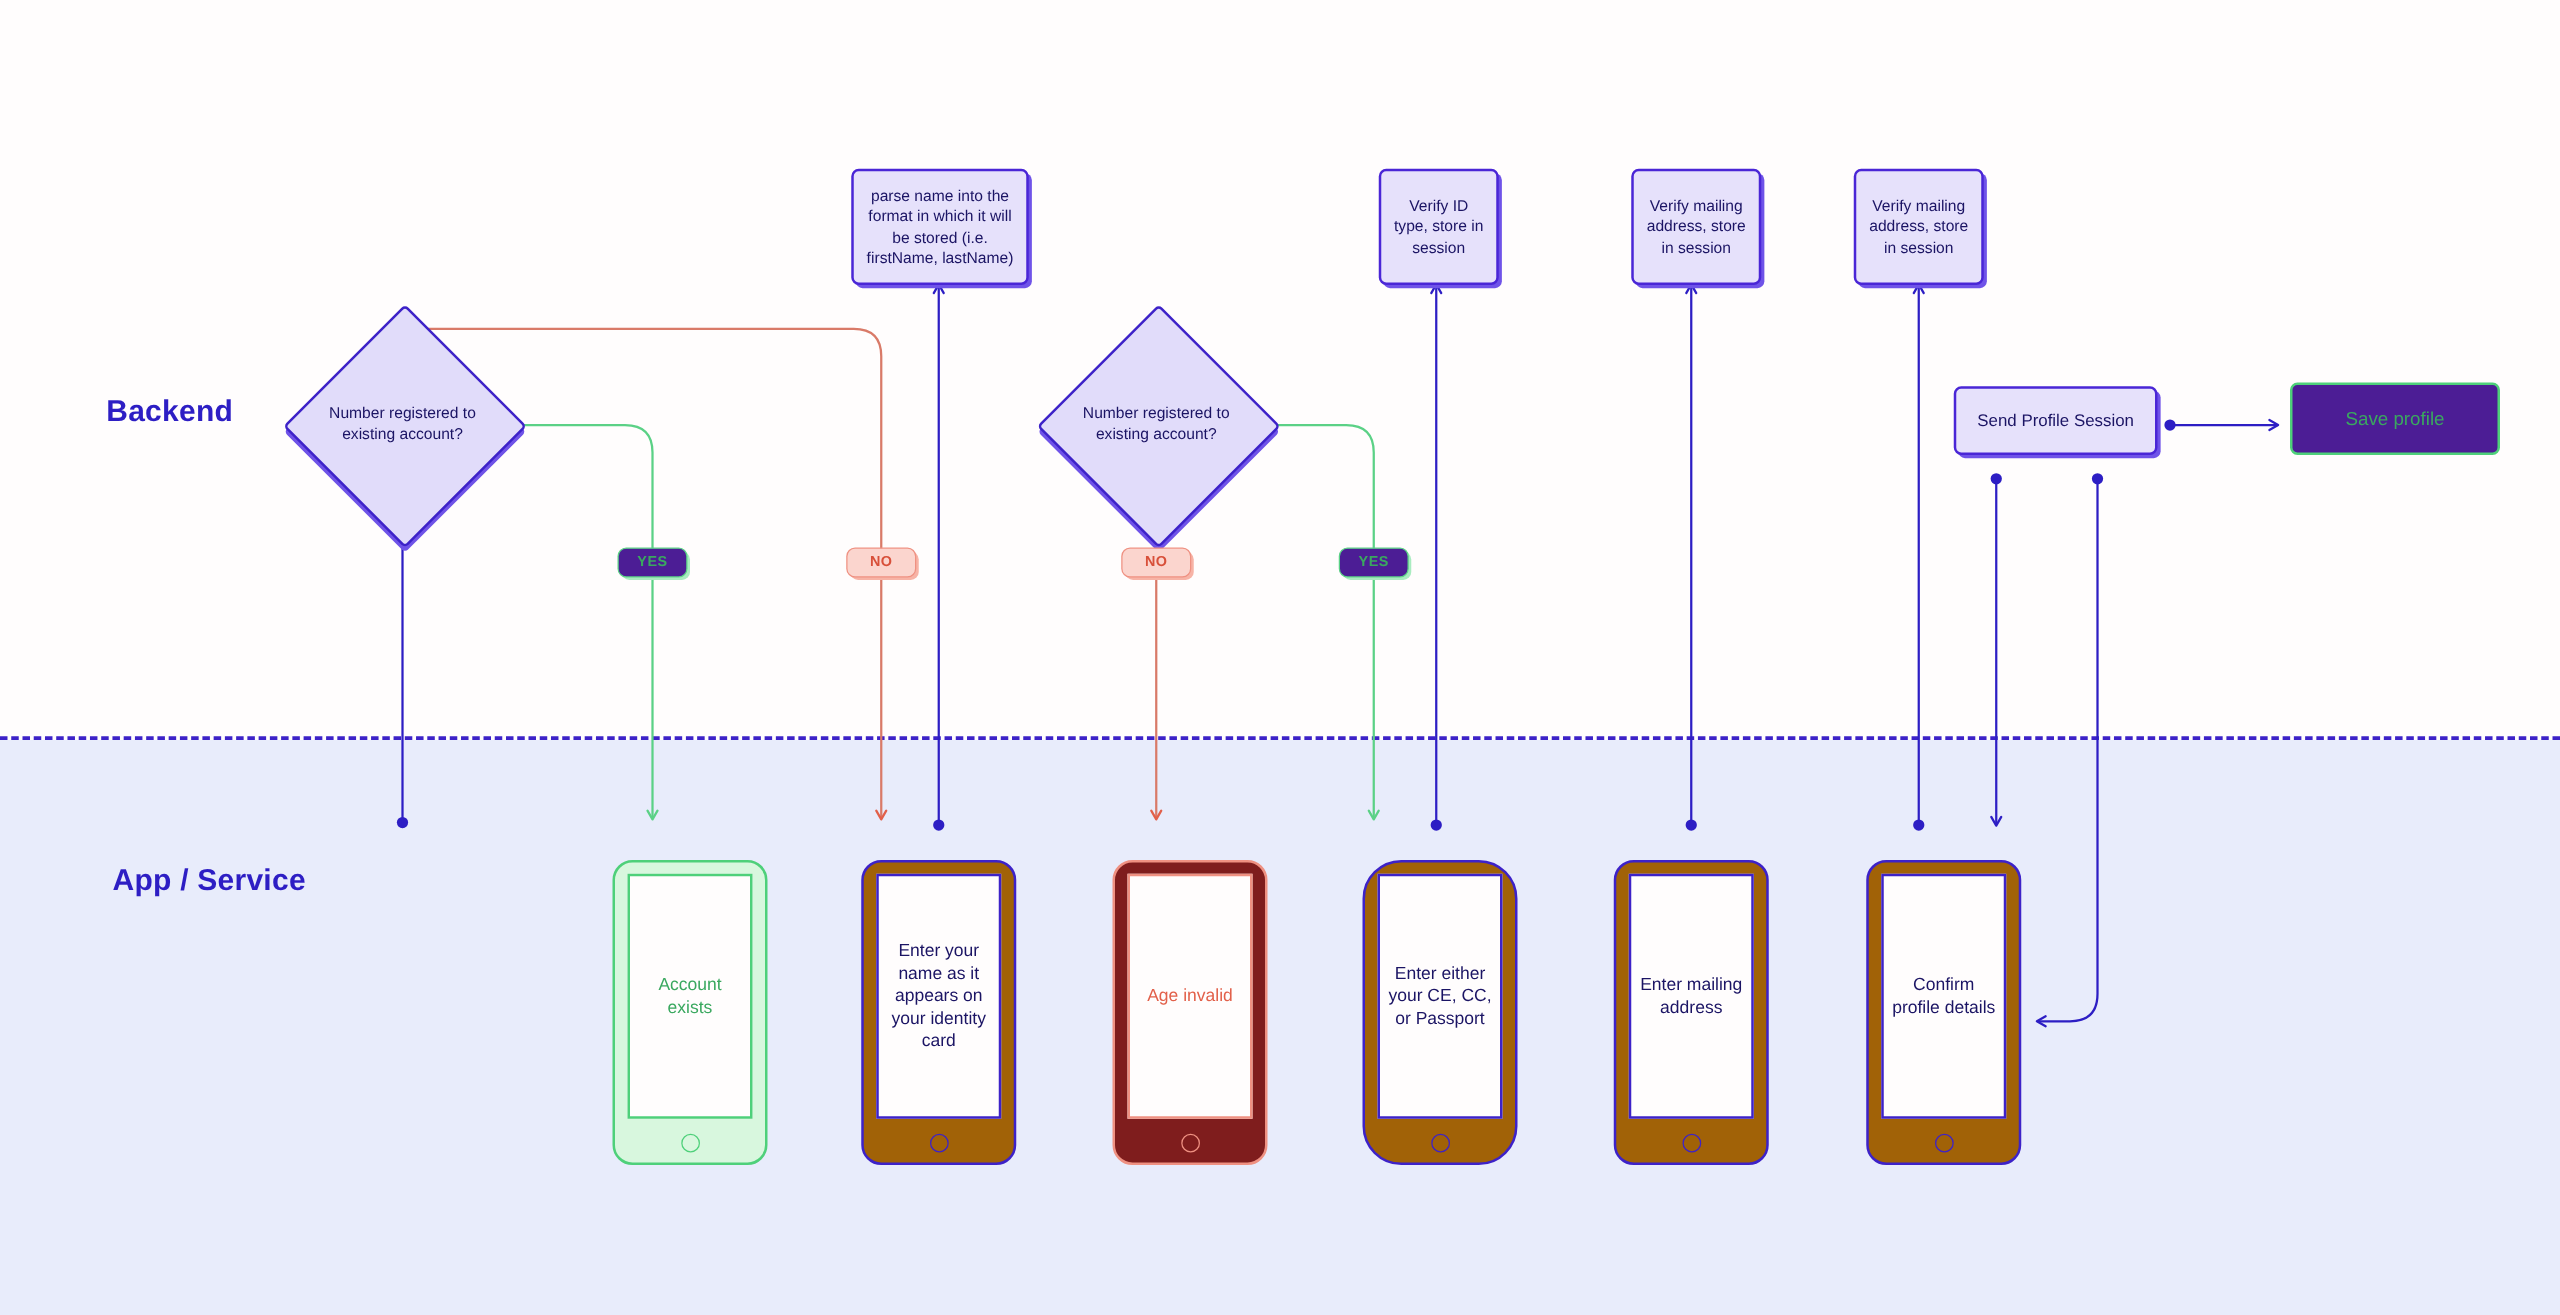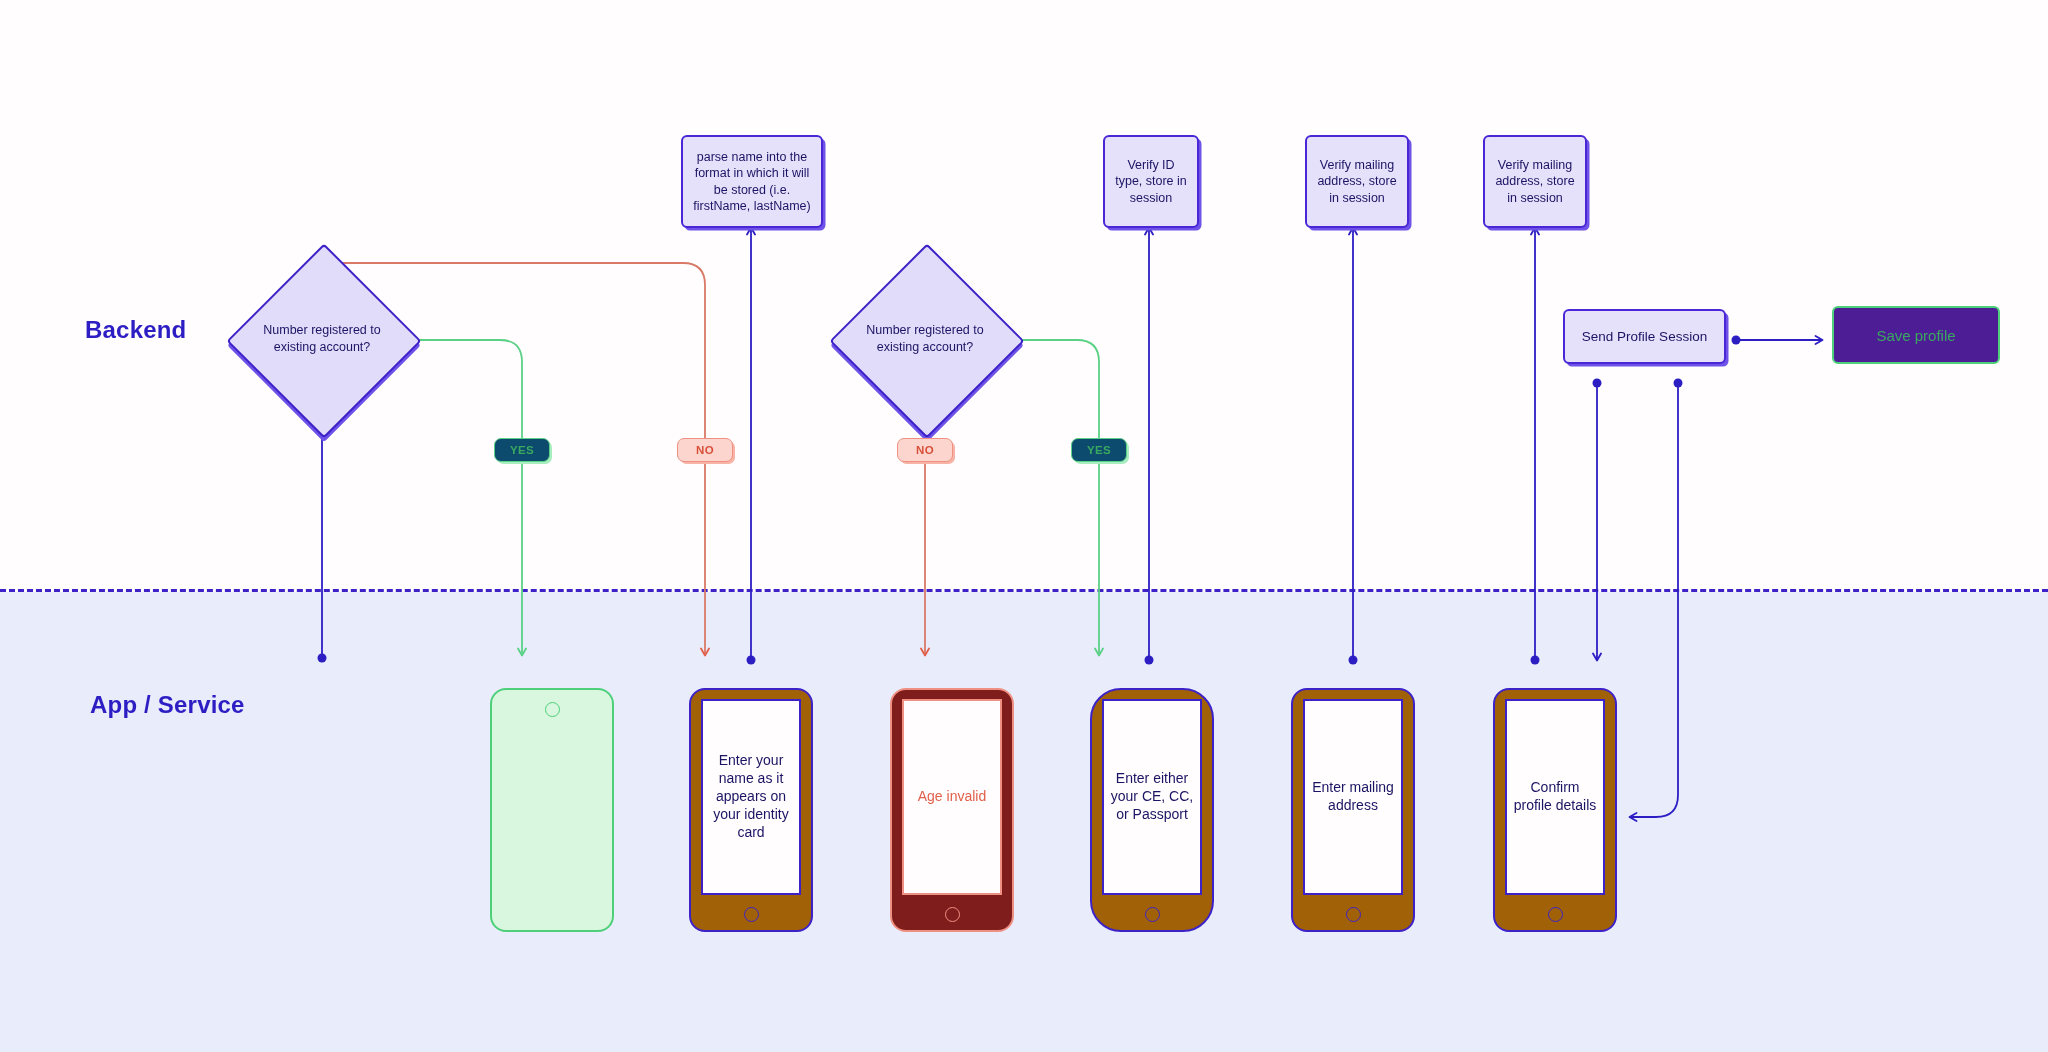--- a/index.html
+++ b/index.html
@@ -64,21 +64,21 @@
     padding:0 6px;box-sizing:border-box;
   }
 
   
   .pill{
     position:absolute;box-sizing:border-box;
     display:flex;align-items:center;justify-content:center;
     width:56px;height:24px;border-radius:7px;
     font-size:11.5px;font-weight:600;letter-spacing:.4px;
   }
-  .pill.yes{background:#0c4a6e;border:1.6px solid #5bd186;color:#3aa85f;
+  .pill.yes{background:#4c1d95;border:1.6px solid #5bd186;color:#3aa85f;
             box-shadow:2.5px 2.5px 0 -0.5px #a9ecc0;}
   .pill.no{background:#fbd5ce;border:1.6px solid #ef9182;color:#d8503a;
            box-shadow:2.5px 2.5px 0 -0.5px #f7b3a6;}
 
   
   .phone{
     position:absolute;box-sizing:border-box;
     width:124px;height:244px;border-radius:16px;
     display:flex;flex-direction:column;align-items:center;
   }
@@ -211,20 +211,21 @@
     <div class="diamond-text">Number registered to existing account?</div>
   </div>
 
   <div class="pill yes" style="left:494px;top:438px;">YES</div>
   <div class="pill no" style="left:677px;top:438px;">NO</div>
   <div class="pill no" style="left:897px;top:438px;">NO</div>
   <div class="pill yes" style="left:1071px;top:438px;">YES</div>
 
 
   <div class="phone green" style="left:490px;top:688px;">
+    <div class="screen">Account exists</div>
     <div class="home-btn"></div>
   </div>
 
   <div class="phone purple" style="left:689px;top:688px;">
     <div class="screen">Enter your name as it appears on your identity card</div>
     <div class="home-btn"></div>
   </div>
 
   <div class="phone red" style="left:890px;top:688px;">
     <div class="screen">Age invalid</div>

